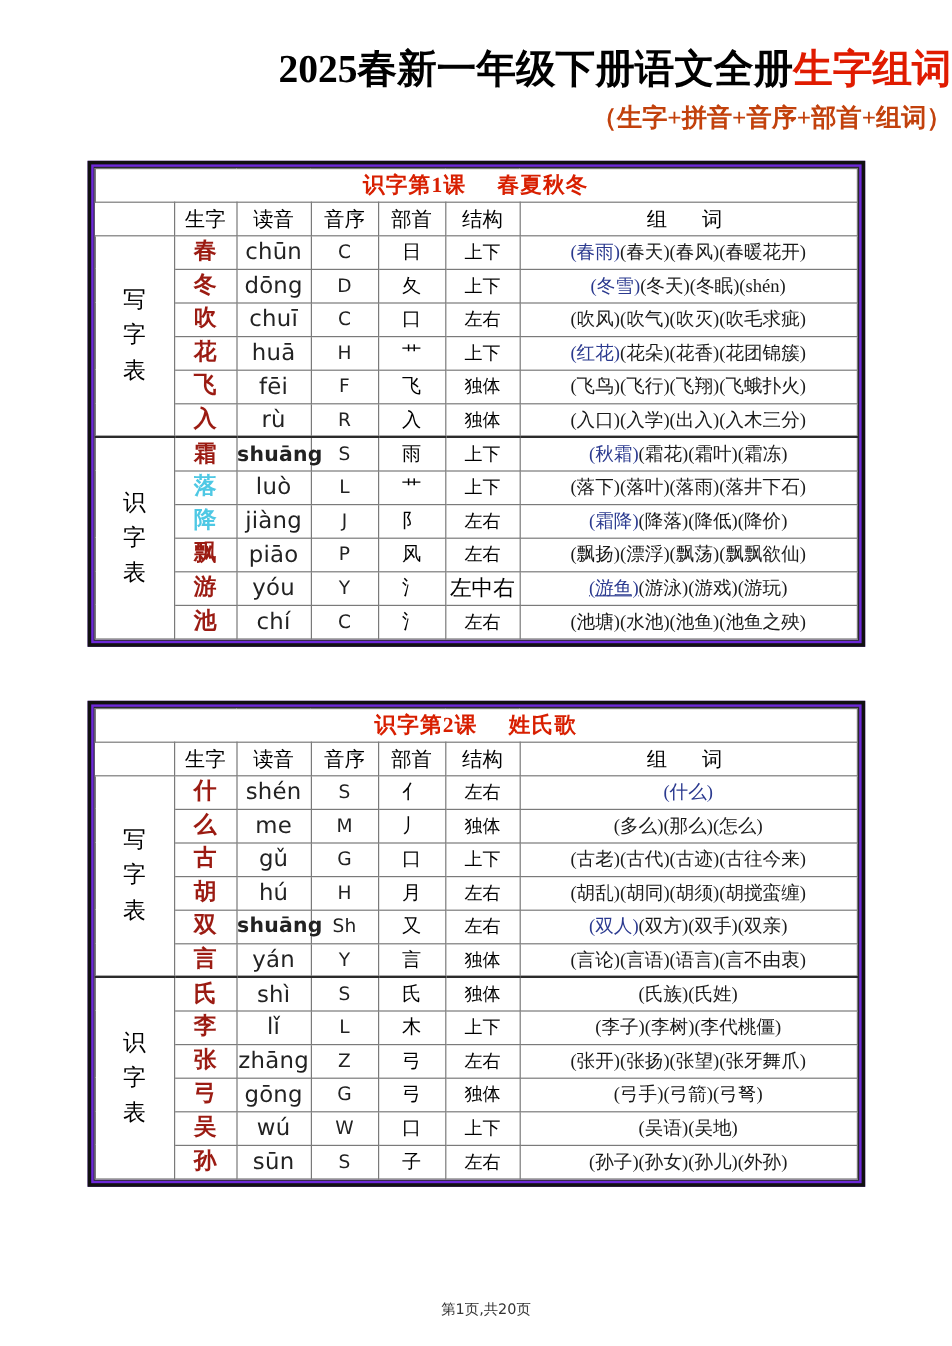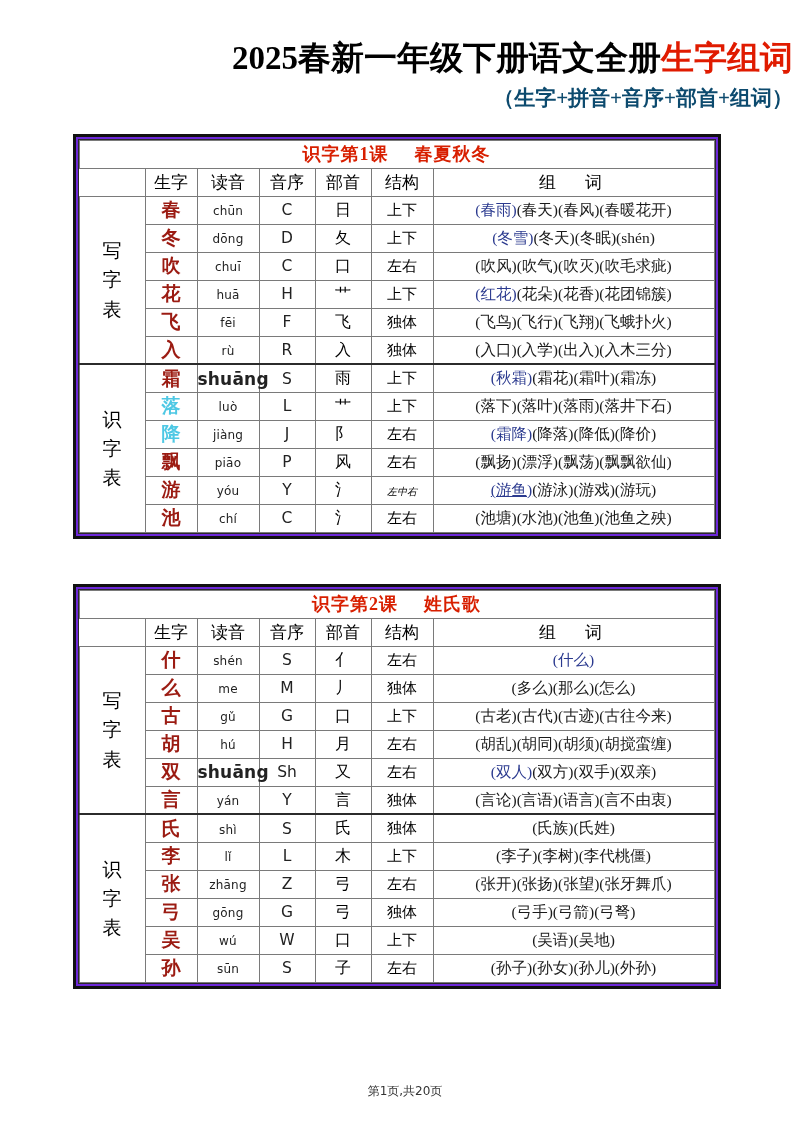--- a/index.html
+++ b/index.html
@@ -37,21 +37,21 @@
     line-height: 1.15;
     white-space: nowrap;
   }
   .main-title .t-black { color: #000000; }
   .main-title .t-red { color: #e01b00; }
 
   .sub-title {
     margin-top: 6px;
     font-size: 21px;
     font-weight: bold;
-    color: #0c4a6e;
+    color: #c2410c;
     letter-spacing: 0px;
     white-space: nowrap;
     margin-left: 33px;
   }
 
   
   .table-block {
     margin: 0 auto;
     width: 648px;
     border: 3px solid #111111;
@@ -139,37 +139,37 @@
     font-size: 19px;
     font-weight: bold;
     color: #9b1b12;
     line-height: 1;
   }
   .zi.cyan { color: #4ec8e4; }
 
   
   .pinyin {
     font-family: "DejaVu Sans", "Liberation Sans", sans-serif;
-    font-size: 12px;
+    font-size: 19px;
     color: #222222;
     letter-spacing: 0.2px;
   }
   .pinyin.small { font-size: 17px; font-weight: bold; }
 
   
   .letter {
     font-family: "DejaVu Sans", "Liberation Sans", sans-serif;
     font-size: 15.5px;
     color: #222222;
   }
 
   
   .radical { font-size: 16px; }
   .struct  { font-size: 15px; }
-  .struct.wide { font-size: 10px; font-style: italic; }
+  .struct.wide { font-size: 18px; }
 
   
   .words {
     font-size: 15.5px;
     letter-spacing: 0;
     white-space: nowrap;
     color: #1a1a1a;
   }
   .words .w-blue { color: #2b3a8f; }
   .words .w-ul { text-decoration: underline; }

